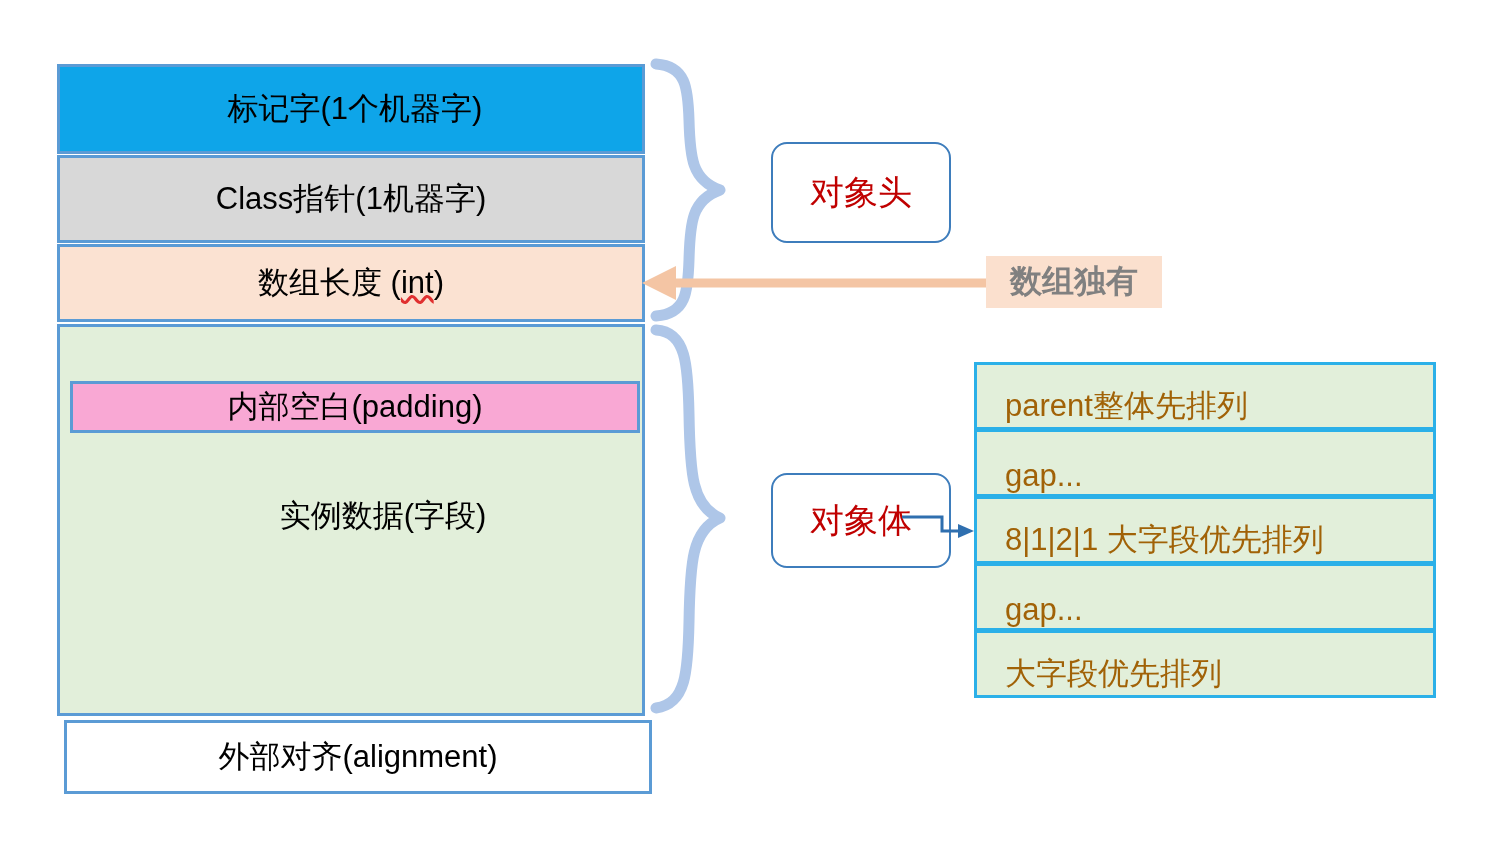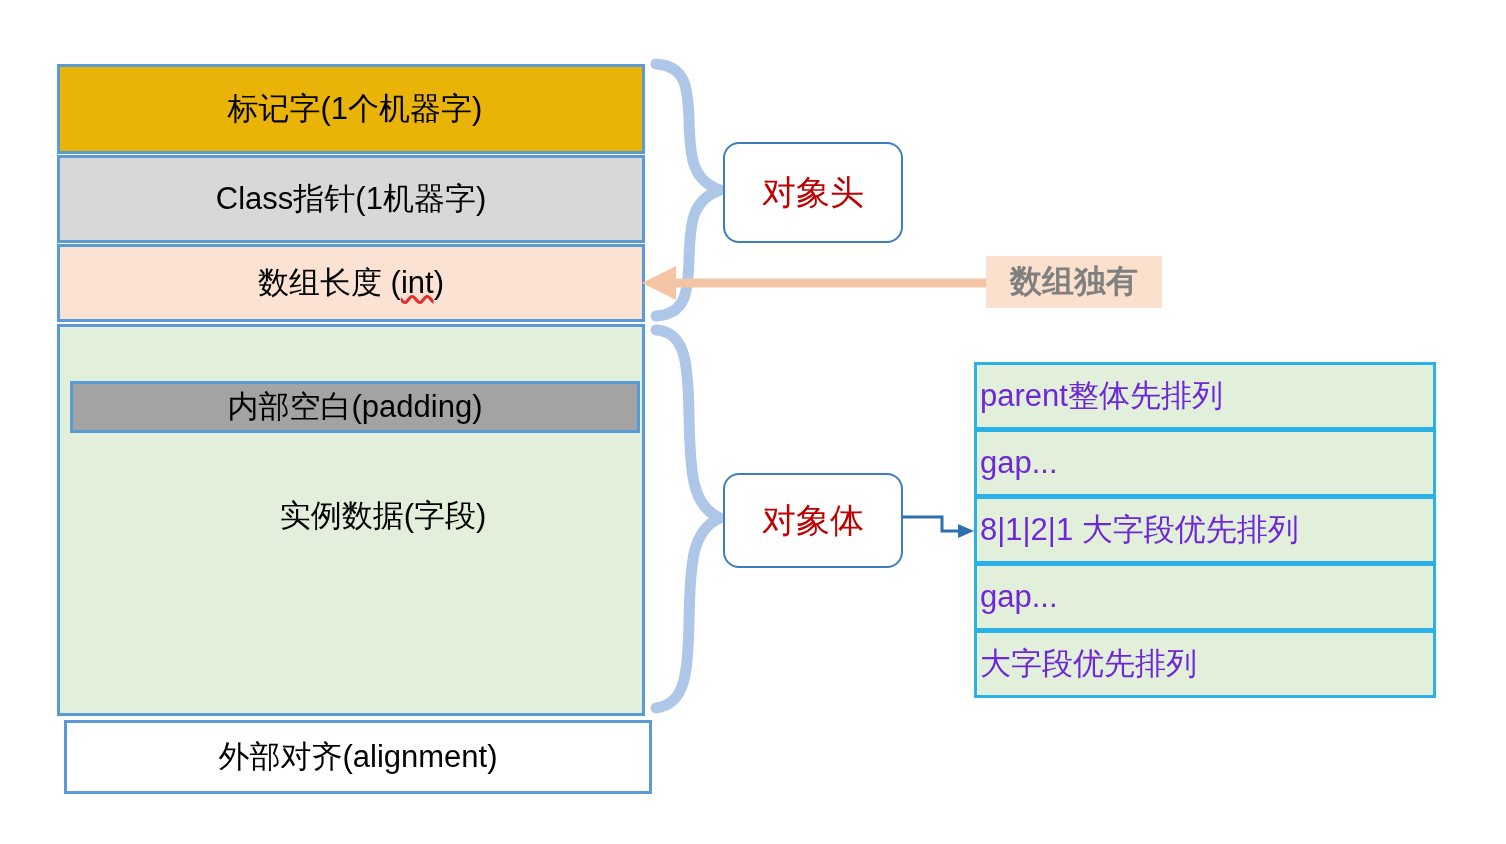--- a/index.html
+++ b/index.html
@@ -23,36 +23,36 @@
     position: absolute;
     box-sizing: border-box;
     border: 3px solid #5B9BD5;
     display: flex;
     align-items: center;
     justify-content: center;
     font-size: 31px;
     color: #000000;
     white-space: nowrap;
   }
-  .mem-block.markword  { left: 57px;  top: 64px;  width: 588px; height: 90px;  background: #eab308; padding-left: 8px; }
+  .mem-block.markword  { left: 57px;  top: 64px;  width: 588px; height: 90px;  background: #0ea5e9; padding-left: 8px; }
   .mem-block.classptr  { left: 57px;  top: 155px; width: 588px; height: 88px;  background: #D8D8D8; }
   .mem-block.arraylen  { left: 57px;  top: 244px; width: 588px; height: 78px;  background: #FBE2D2; }
   .mem-block.instance  { left: 57px;  top: 324px; width: 588px; height: 392px; background: #E2EFDA;
                          align-items: flex-start; justify-content: center; }
   .mem-block.alignment { left: 64px;  top: 720px; width: 588px; height: 74px;  background: #FFFFFF; }
 
   .padding-box {
     position: absolute;
     left: 10px;
     top: 54px;
     width: 570px;
     height: 52px;
     box-sizing: border-box;
     border: 3px solid #5B9BD5;
-    background: #a3a3a3;
+    background: #f9a8d4;
     display: flex;
     align-items: center;
     justify-content: center;
     font-size: 31px;
     white-space: nowrap;
   }
   .instance-label {
     position: absolute;
     left: 0;
     top: 168px;
@@ -81,20 +81,21 @@
     box-sizing: border-box;
     border: 2.5px solid #3E7DBC;
     border-radius: 16px;
     background: #FFFFFF;
     display: flex;
     align-items: center;
     justify-content: center;
     font-size: 34px;
     color: #C00000;
     white-space: nowrap;
+    margin-left: 48px;
   }
   .callout.head { left: 723px; top: 142px; width: 180px; height: 101px; }
   .callout.body { left: 723px; top: 473px; width: 180px; height: 95px; }
 
   
   .array-only {
     position: absolute;
     left: 986px;
     top: 256px;
     padding: 4px 24px;
@@ -112,24 +113,24 @@
     top: 362px;
     width: 462px;
   }
   .detail-row {
     box-sizing: border-box;
     border: 3px solid #2BB0E8;
     background: #E2EFDA;
     height: 68px;
     margin-bottom: -1px;
     display: flex;
-    align-items: center;
-    padding-left: 3px;
-    font-size: 31px;
-    color: #6d28d9;
+    align-items: flex-end;
+    padding-left: 28px;
+    font-size: 31px;
+    color: #a16207;
     white-space: nowrap;
   }
 
   
   .arrow-svg { position: absolute; pointer-events: none; }
 </style>
 </head>
 <body>
 
 <div id="canvas">

